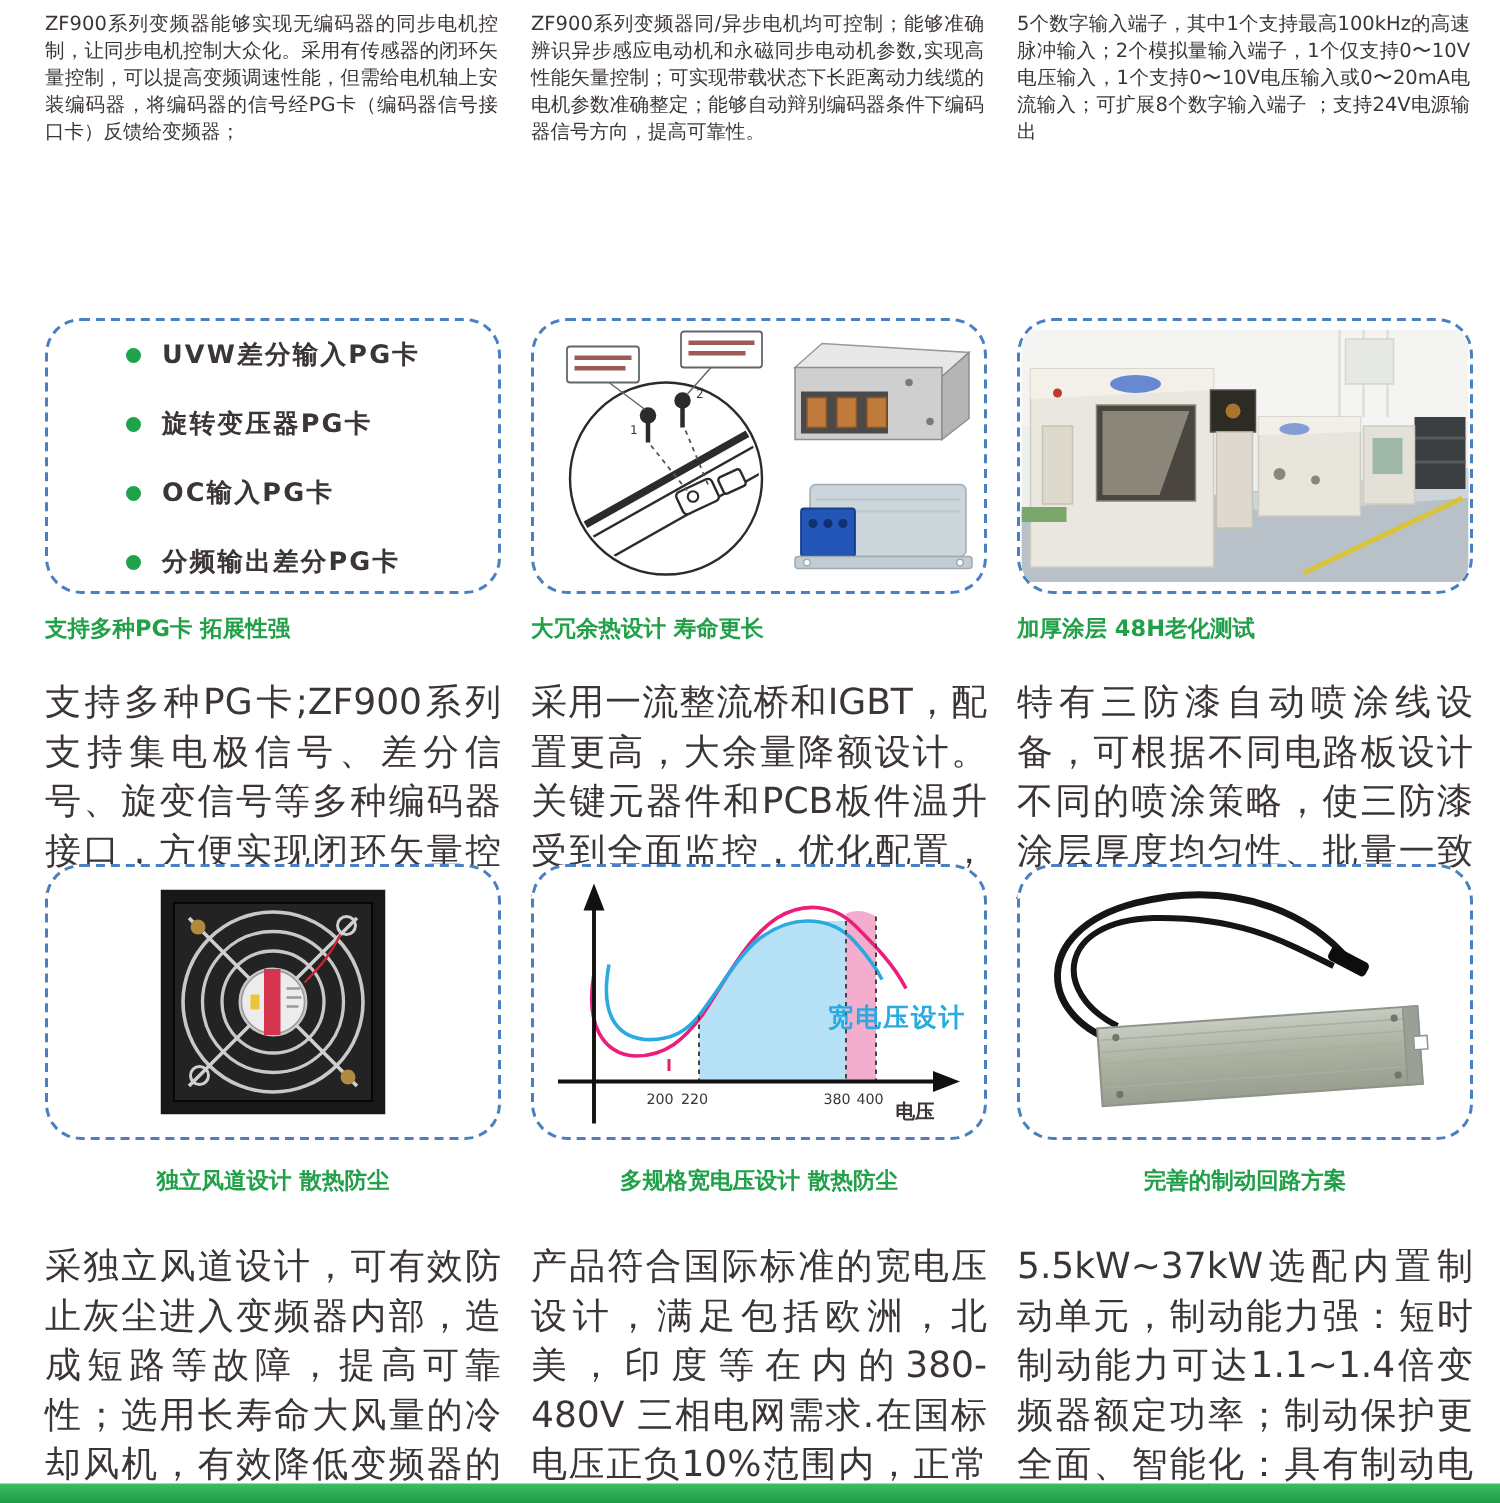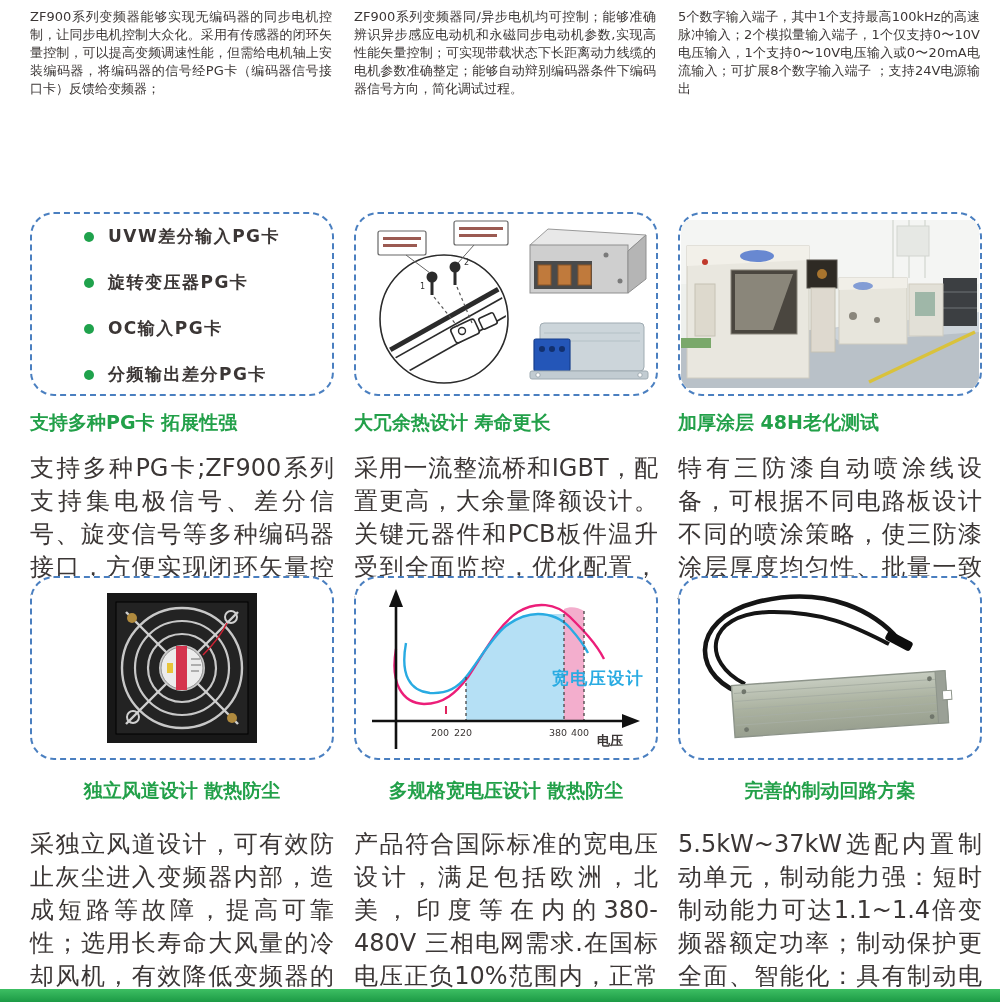--- a/index.html
+++ b/index.html
@@ -17,41 +17,41 @@
   }
   .para {
     margin:0; font-size:13px; line-height:1.38; text-align:justify;
     color:#3b3635; padding-right:2px;
   }
   .feature-box {
     height:184px; margin-top:2px; border:2px dashed #4a7fc0; border-radius:24px;
     background:#fff; display:flex; align-items:center; justify-content:center; overflow:hidden;
   }
   .feature-title {
-    margin:0; padding-top:12px; font-size:19px; font-weight:bold; color:#22a049; white-space:nowrap;
+    margin:0; padding-top:12px; font-size:15px; font-weight:bold; color:#22a049; white-space:nowrap;
   }
   .title-r6 { padding-top:14px;text-align:center; }
   .desc { margin:0; padding-top:8px; font-size:24px; line-height:1.38; text-align:justify; }
   .pg-list { display:flex; flex-direction:column; gap:23px;margin-top:44px; }
   .pg-item { display:flex; align-items:center; font-size:17px; font-weight:bold; letter-spacing:1.5px; color:#3b3635; }
   .dot { width:10px; height:10px; border-radius:50%; background:#1fa24c; margin-right:14px; flex:none; }
   .pg-more { margin-left:24px; font-weight:bold; font-size:15px; letter-spacing:3px; }
   .bottom-bar {
     position:absolute; left:0; bottom:0; width:1000px; height:13px;
     background:linear-gradient(180deg,#3dbf63,#1c9a45);
   }
   svg text { font-family:"DejaVu Sans","Liberation Sans",sans-serif; }
 </style>
 </head>
 <body>
 
 <div class="grid">
 
   <p class="para">ZF900系列变频器能够实现无编码器的同步电机控制，让同步电机控制大众化。采用有传感器的闭环矢量控制，可以提高变频调速性能，但需给电机轴上安装编码器，将编码器的信号经PG卡（编码器信号接口卡）反馈给变频器；</p>
-  <p class="para">ZF900系列变频器同/异步电机均可控制；能够准确辨识异步感应电动机和永磁同步电动机参数,实现高性能矢量控制；可实现带载状态下长距离动力线缆的电机参数准确整定；能够自动辩别编码器条件下编码器信号方向，简化调试过程。</p>
+  <p class="para">ZF900系列变频器同/异步电机均可控制；能够准确辨识异步感应电动机和永磁同步电动机参数,实现高性能矢量控制；可实现带载状态下长距离动力线缆的电机参数准确整定；能够自动辩别编码器条件下编码器信号方向，提高可靠性。</p>
   <p class="para">5个数字输入端子，其中1个支持最高100kHz的高速脉冲输入；2个模拟量输入端子，1个仅支持0〜10V电压输入，1个支持0〜10V电压输入或0〜20mA电流输入；可扩展8个数字输入端子 ；支持24V电源输出</p>
 
   <div class="feature-box">
     <div class="pg-list">
       <div class="pg-item">
         <span class="dot"></span>
         <span>差分输入PG卡</span>
       </div>
       <div class="pg-item">
         <span class="dot"></span>

